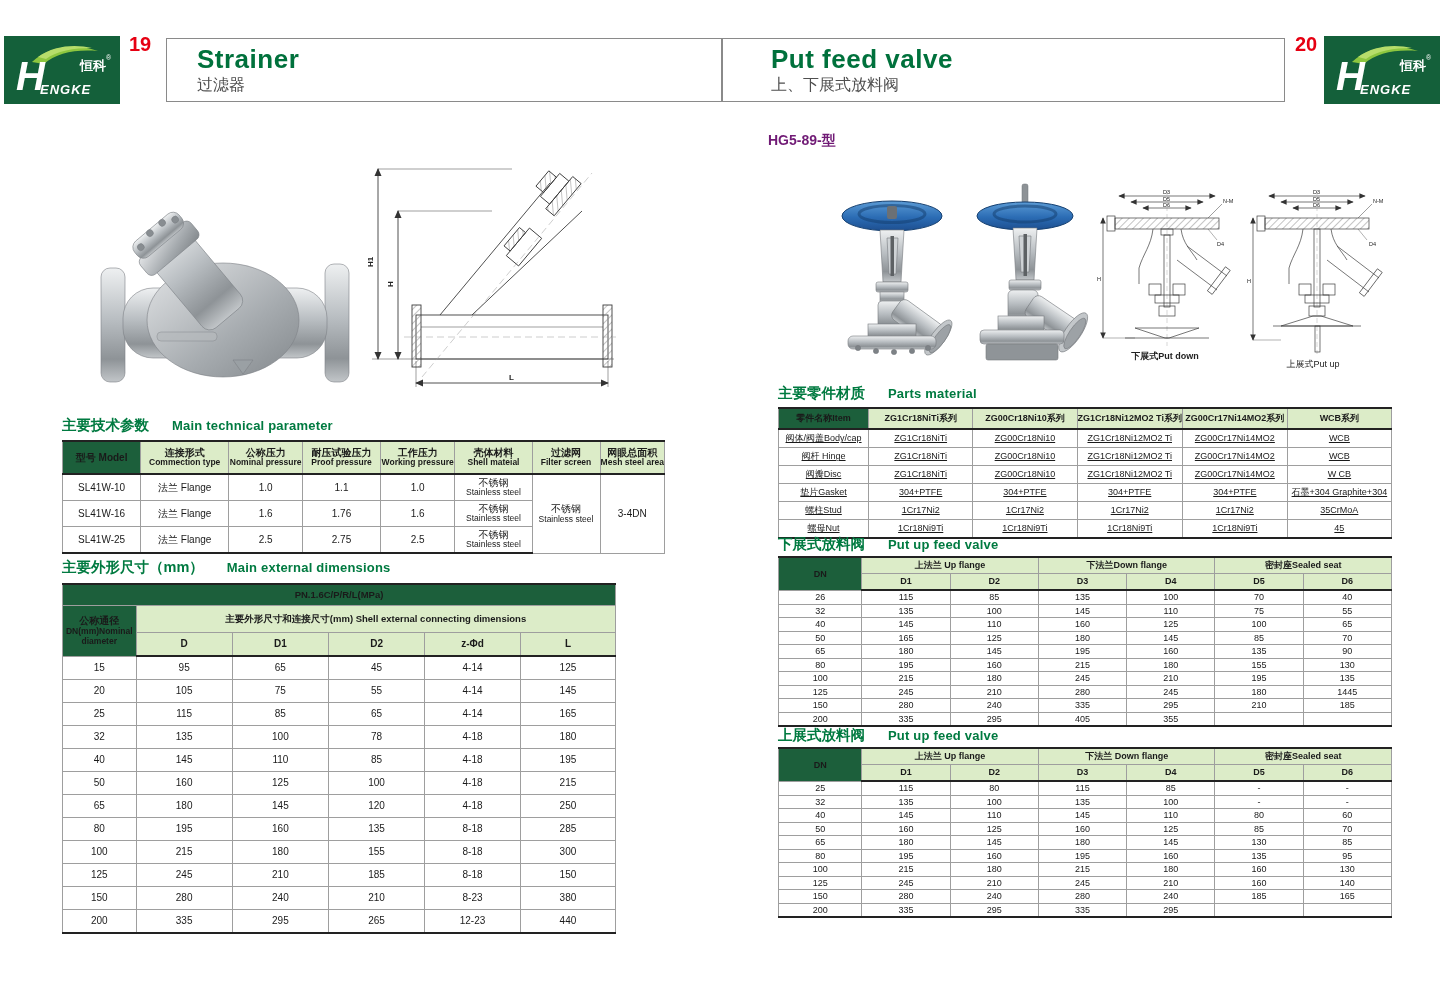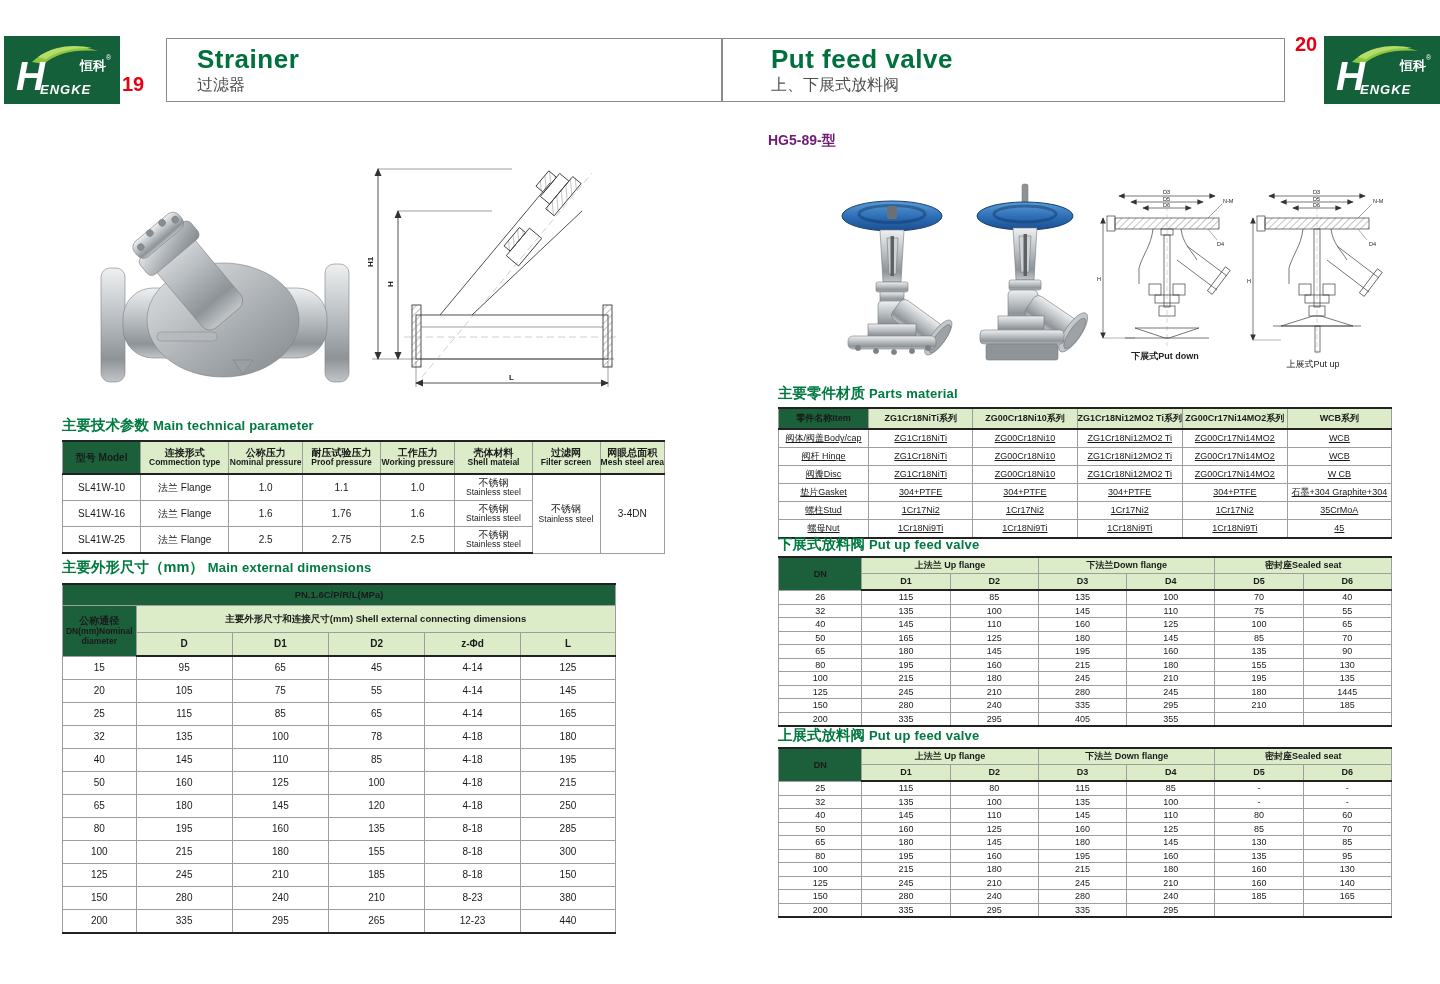--- a/index.html
+++ b/index.html
@@ -10,21 +10,21 @@
   
   .logo-block{width:116px;height:68px;}
   .pagenum{font-size:20px;font-weight:bold;color:#e60012;line-height:1;}
   .titlebox{border:1px solid #8a8a8a;background:#fff;box-sizing:border-box;}
   .titlebox .t-en{font-weight:bold;font-size:26px;color:#00713c;line-height:1.05;letter-spacing:.5px;}
   .titlebox .t-zh{font-size:16px;color:#4f4f4f;margin-top:2px;}
 
   
   .sec-title{color:#007a40;font-weight:bold;white-space:nowrap;}
   .sec-title .zh{font-size:14.5px;}
-  .sec-title .en{font-size:13px;margin-left:4px;letter-spacing:.2px;}
+  .sec-title .en{font-size:13px;margin-left:23px;letter-spacing:.2px;}
   .model-label{color:#701a75;font-weight:bold;font-size:14px;}
 
   
   table.cat{border-collapse:collapse;table-layout:fixed;width:100%;background:#fff;}
   .cat th,.cat td{border:1px solid #9e9e9e;text-align:center;vertical-align:middle;padding:0;
     font-size:10px;line-height:1.15;color:#1a1a1a;overflow:hidden;}
   .cat tr:first-child th{border-top:2px solid #222;}
   .cat thead tr.last th{border-bottom:2px solid #222;}
   .cat tbody tr:last-child td{border-bottom:2px solid #222;}
   .dk{background:#1c5f3b;color:#fff;font-weight:bold;}
@@ -62,21 +62,21 @@
     <svg class="logo-block" viewBox="0 0 116 68">
       <rect width="116" height="68" fill="#14603a"></rect>
       <path d="M28,26 C44,10 72,7 94,15 C72,13 52,17 40,28 Z" fill="#8dc63f"></path>
       <path d="M34,21 C50,9 72,8 88,12 C70,12 52,15 42,23 Z" fill="#b6dd6b"></path>
       <text x="12" y="54" font-size="40" font-style="italic" font-weight="bold" fill="#ffffff">H</text>
       <text x="36" y="58" font-size="13" font-style="italic" font-weight="bold" fill="#ffffff" letter-spacing="1">ENGKE</text>
       <text x="76" y="34" font-size="13" font-weight="bold" fill="#ffffff">恒科</text>
       <text x="102" y="24" font-size="7" fill="#ffffff">®</text>
     </svg>
   </div>
-  <div class="abs pagenum" style="left:122px;top:34px;margin-top:40px;">19</div>
+  <div class="abs pagenum" style="left:129px;top:34px;">19</div>
 
   <div class="abs titlebox" style="left:722px;top:38px;width:563px;height:64px;padding:7px 0 0 48px;">
     <div class="t-en">Put feed valve</div>
     <div class="t-zh">上、下展式放料阀</div>
   </div>
 
   <div class="abs titlebox" style="left:166px;top:38px;width:556px;height:64px;padding:7px 0 0 30px;">
     <div class="t-en">Strainer</div>
     <div class="t-zh">过滤器</div>
   </div>

